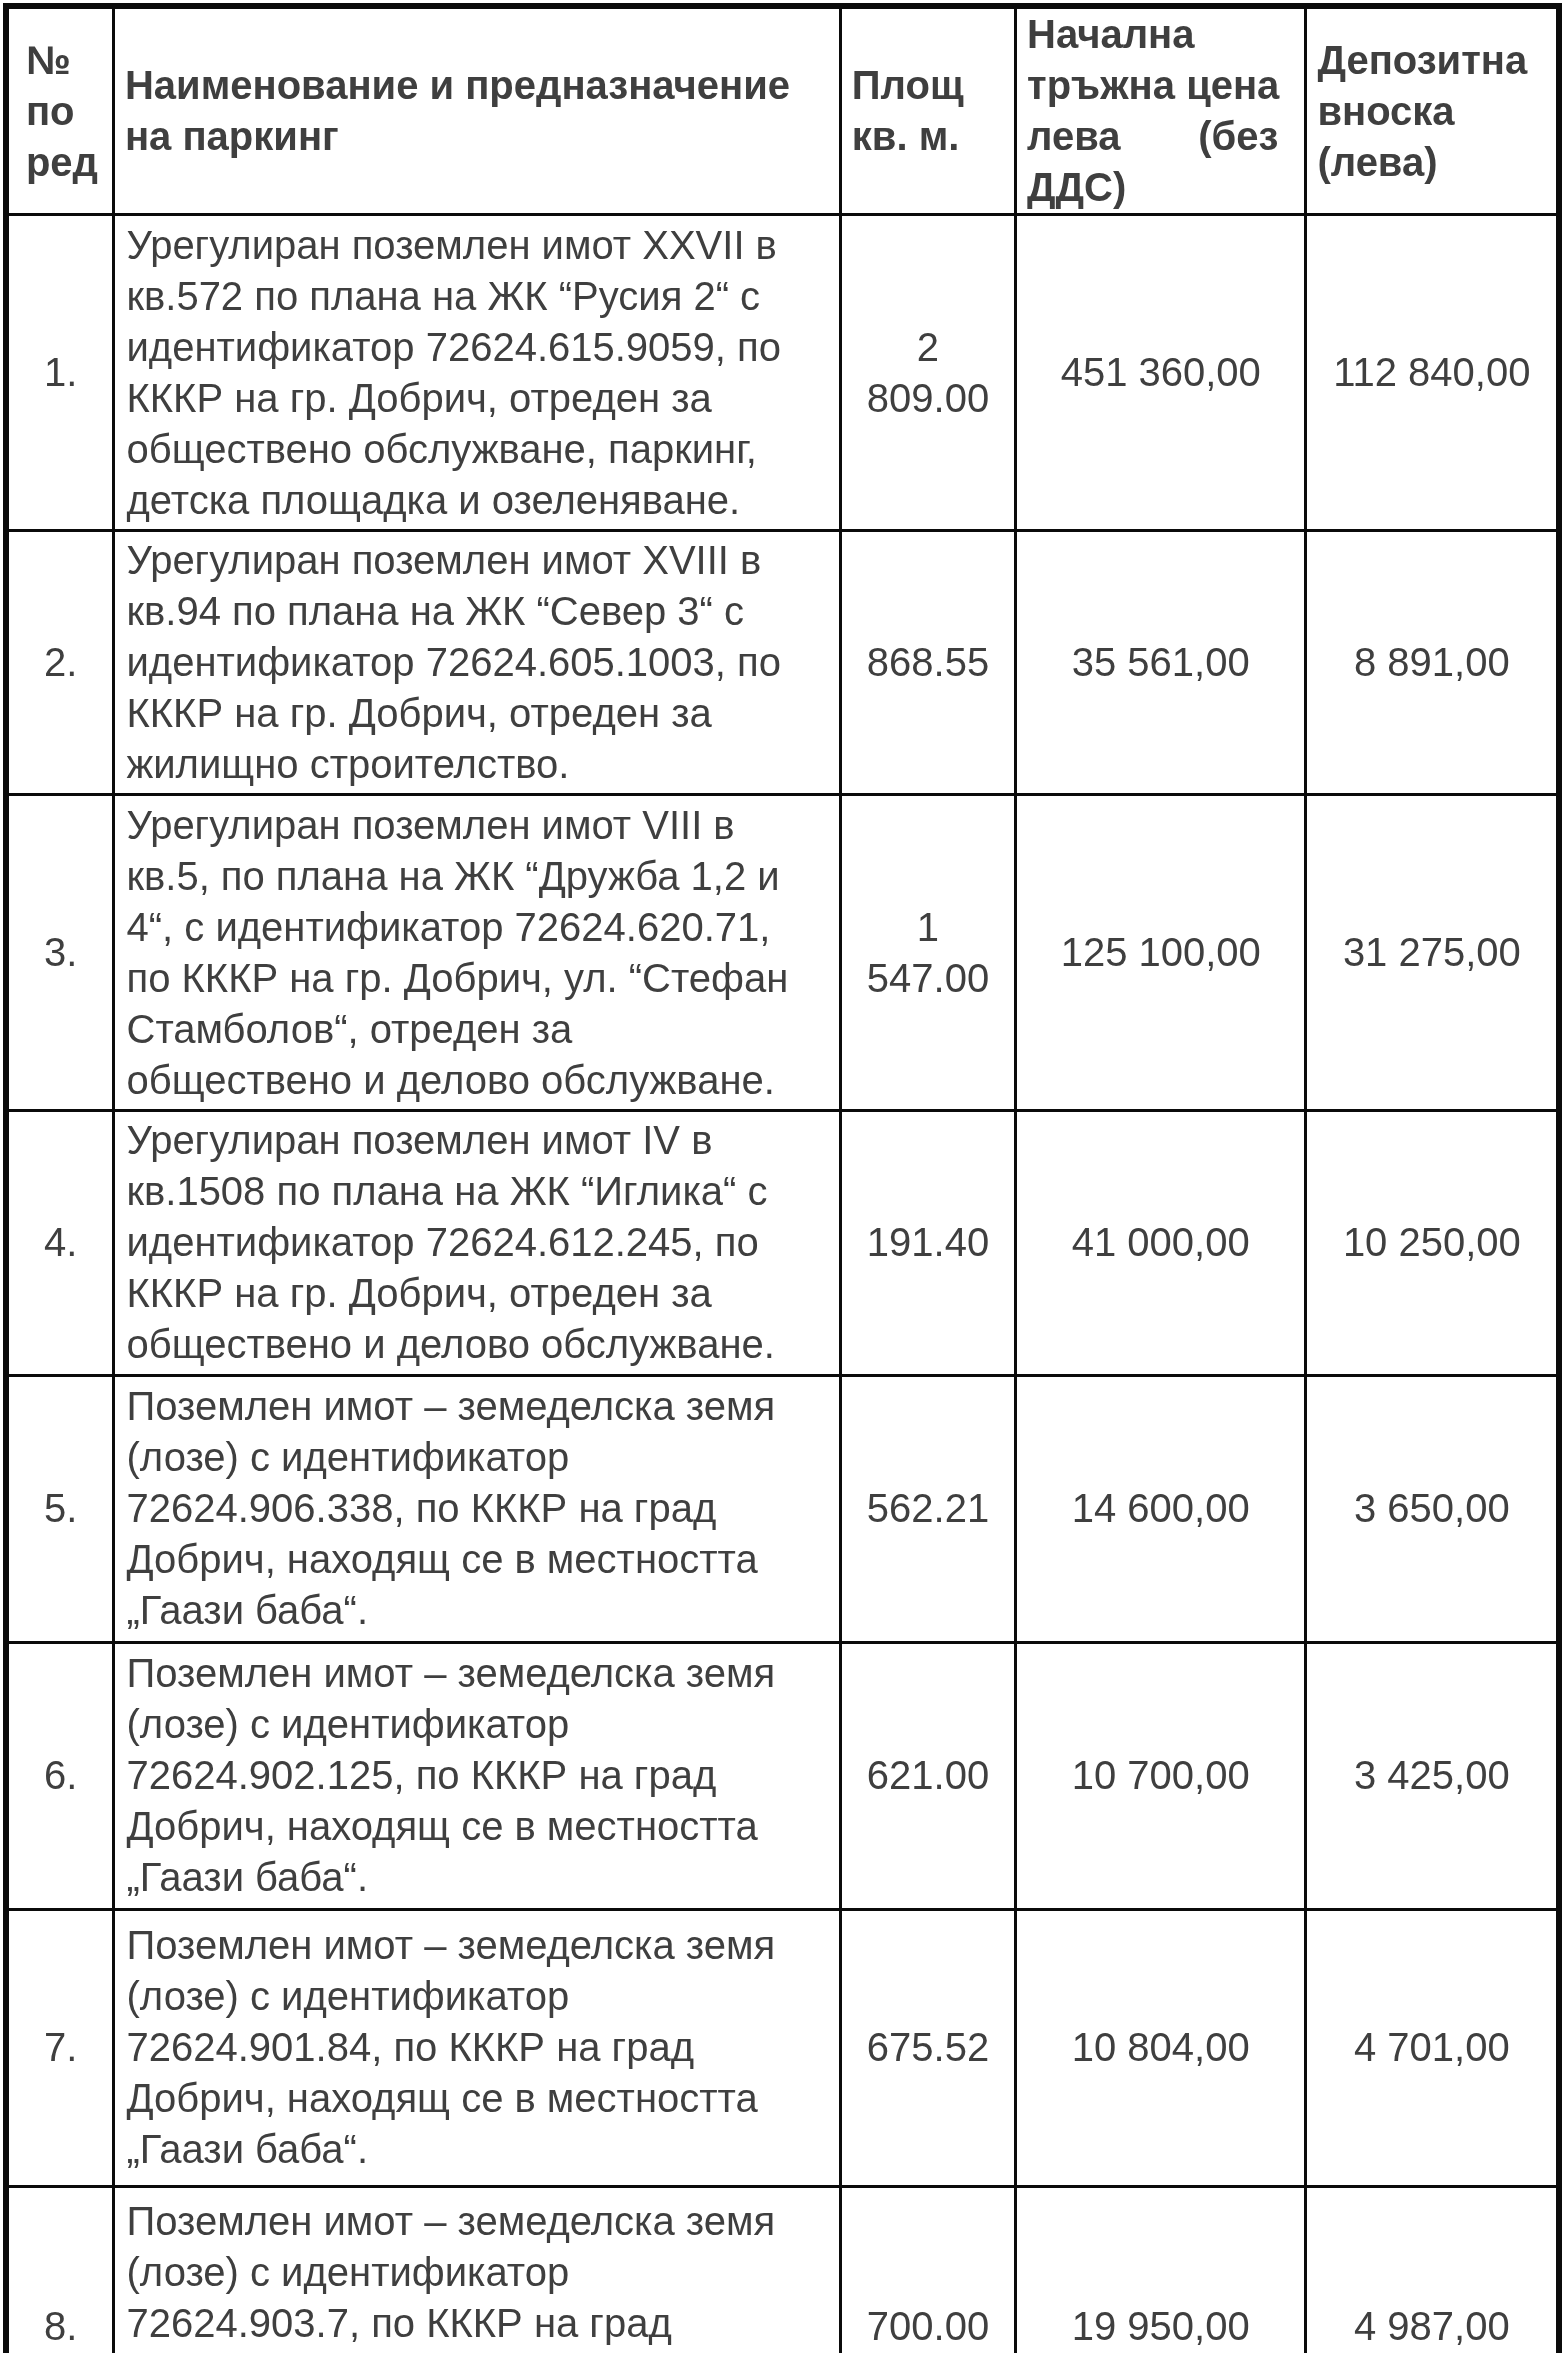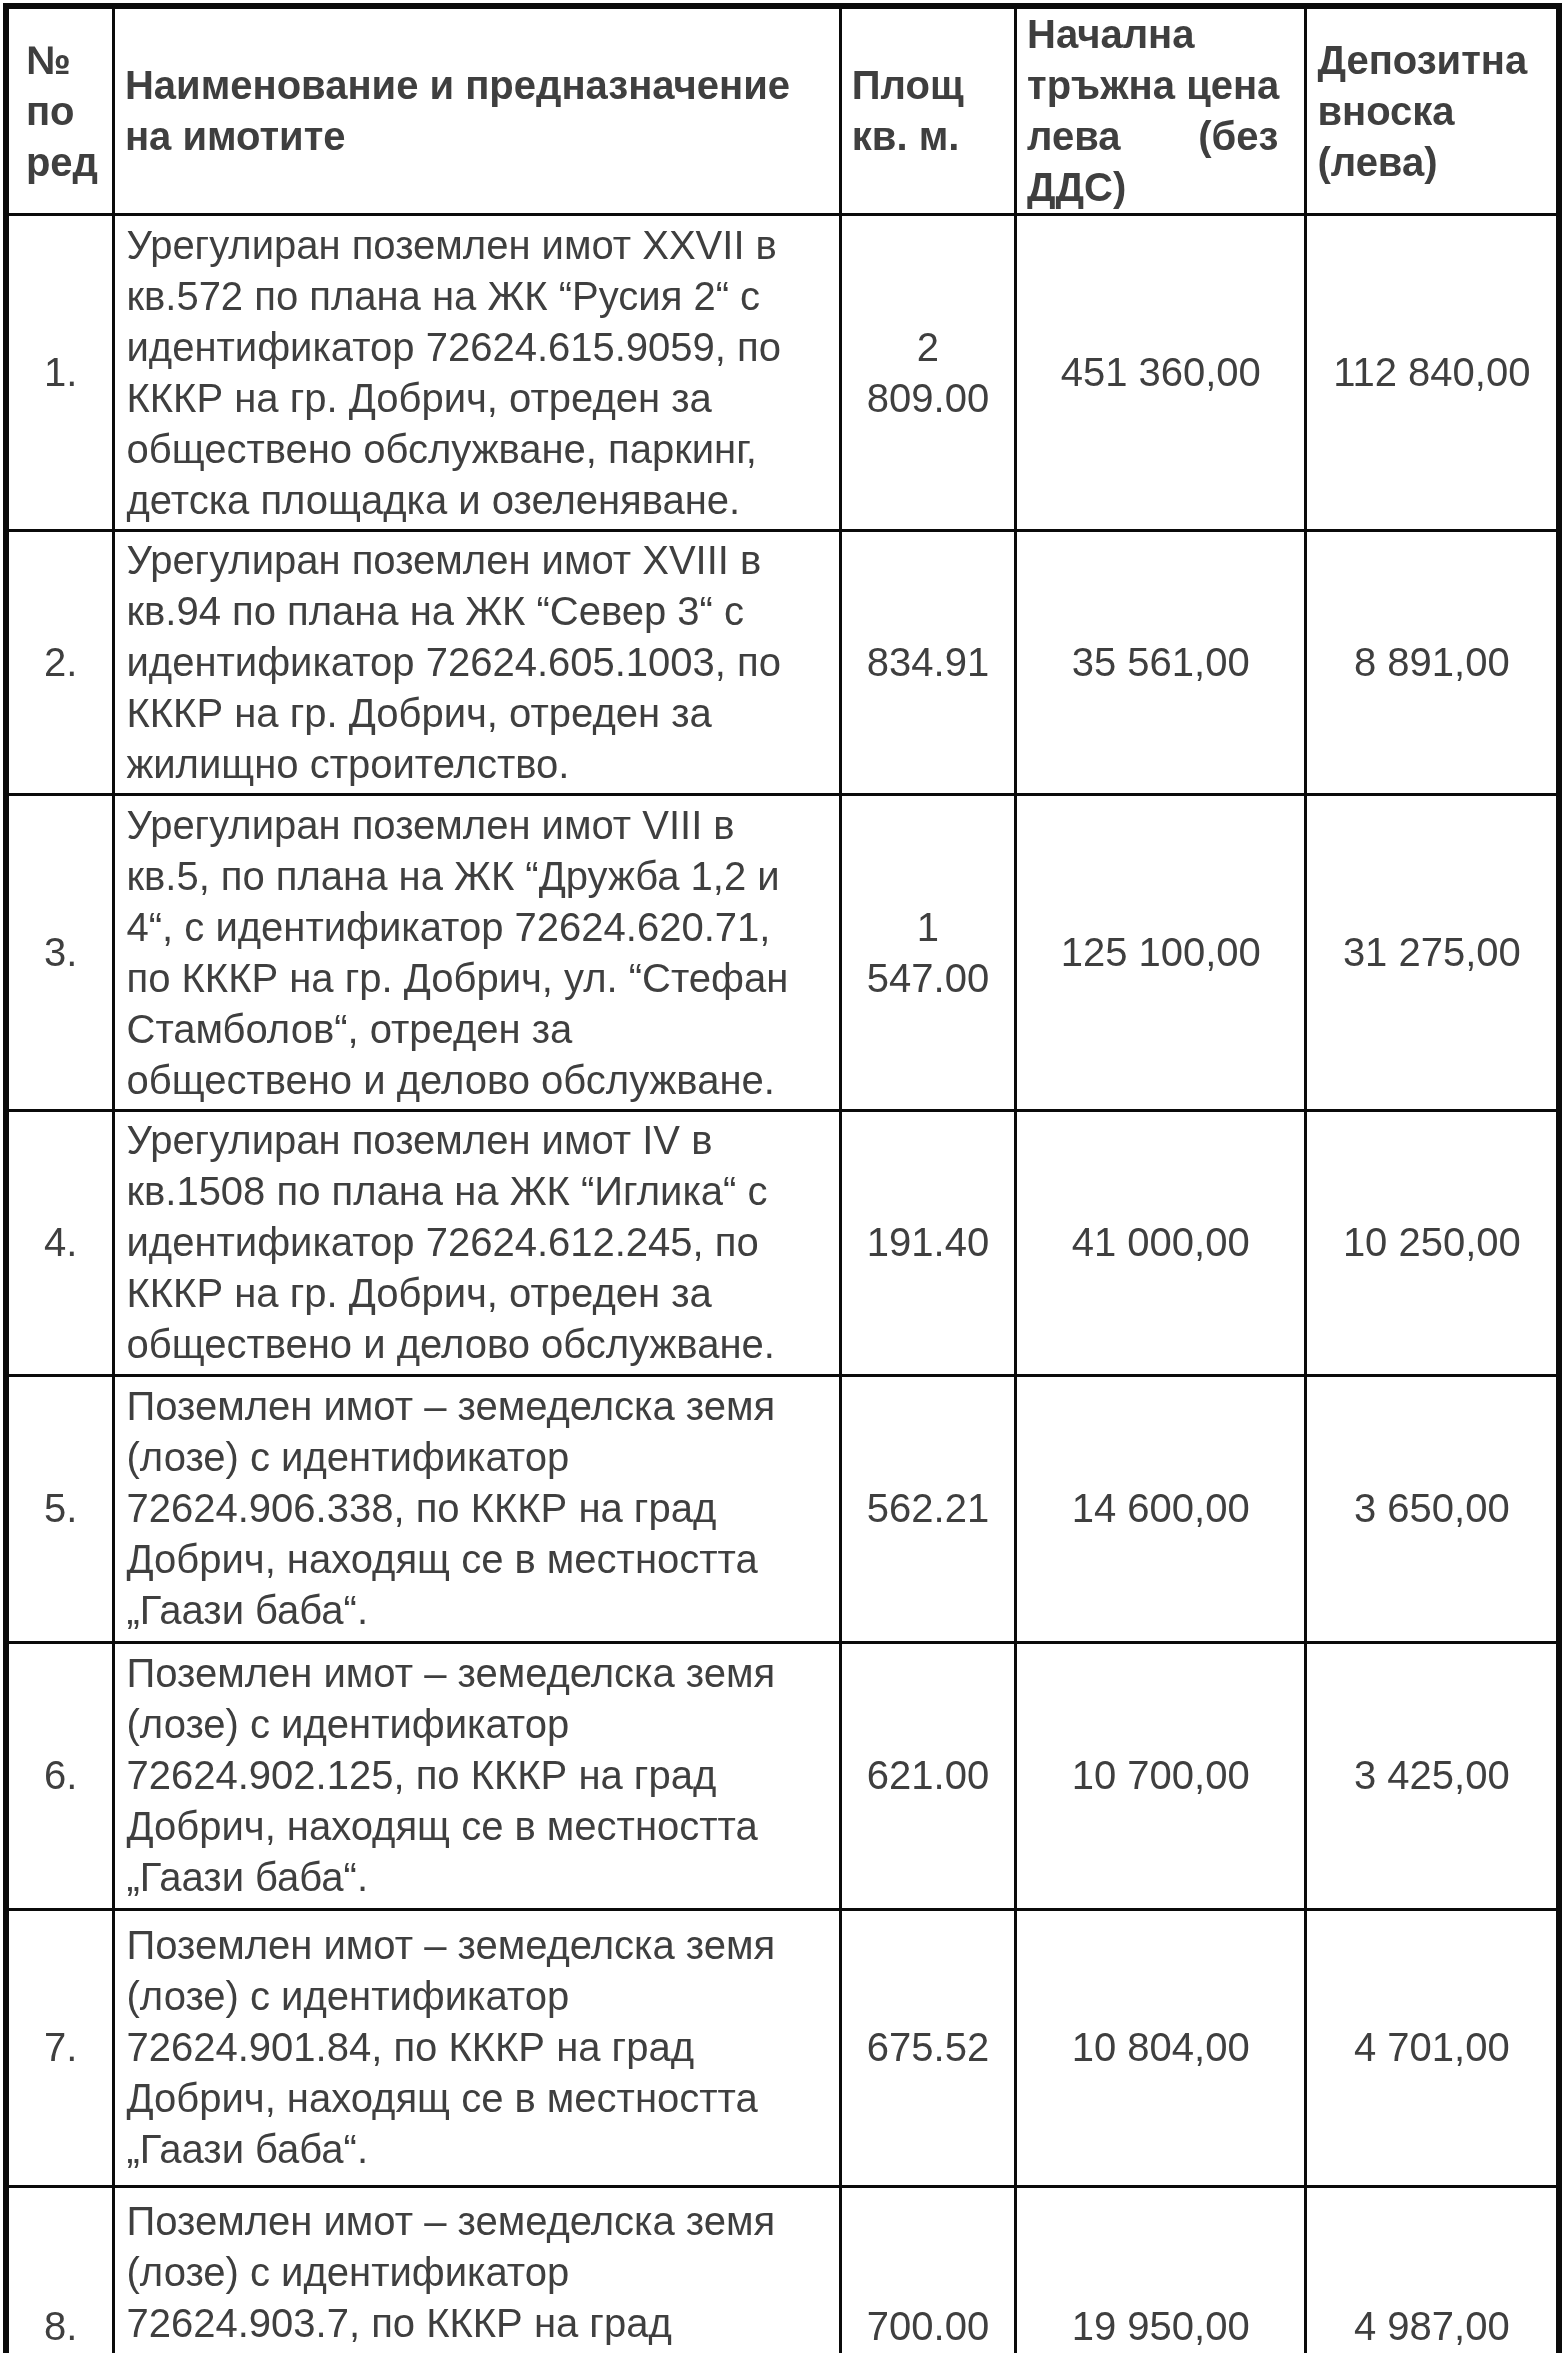--- a/index.html
+++ b/index.html
@@ -71,21 +71,21 @@
       <col style="width:175px">
       <col style="width:290px">
       <col style="width:253px">
     </colgroup>
     <tbody>
       <tr style="height:207px">
         <td class="hdr" style="padding-left:16.6px">№
 по
 ред</td>
         <td class="hdr">Наименование и предназначение
-на имотите</td>
+на паркинг</td>
         <td class="hdr">Площ
 кв. м.</td>
         <td class="hdr">Начална
 тръжна цена
 лева       (без
 ДДС)</td>
         <td class="hdr">Депозитна
 вноска
 (лева)</td>
       </tr>
@@ -104,21 +104,21 @@
         <td class="val-cell">112 840,00</td>
       </tr>
 
       <tr style="height:263px">
         <td class="num-cell">2.</td>
         <td class="name-cell">Урегулиран поземлен имот XVIII в
 кв.94 по плана на ЖК “Север 3“ с
 идентификатор 72624.605.1003, по
 КККР на гр. Добрич, отреден за
 жилищно строителство.</td>
-        <td class="val-cell">834.91</td>
+        <td class="val-cell">868.55</td>
         <td class="val-cell">35 561,00</td>
         <td class="val-cell">8 891,00</td>
       </tr>
 
       <tr style="height:315px">
         <td class="num-cell">3.</td>
         <td class="name-cell">Урегулиран поземлен имот VIII в
 кв.5, по плана на ЖК “Дружба 1,2 и
 4“, с идентификатор 72624.620.71,
 по КККР на гр. Добрич, ул. “Стефан

